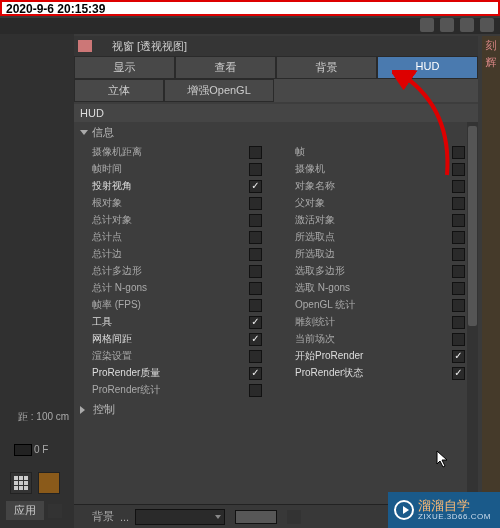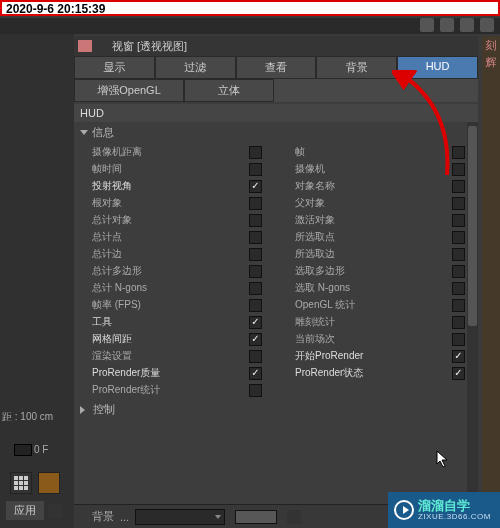--- a/index.html
+++ b/index.html
@@ -9,21 +9,21 @@
   
   .topbar { position: absolute; top: 18px; left: 0; right: 0; height: 16px; background: #2a2a2a; display: flex; align-items: center; gap: 12px; padding-left: 60px; }
   .topbar span { color: #888; font-size: 11px; margin-top: 34px; }
   .topbar-icons { position: absolute; right: 6px; top: 18px; display: flex; gap: 6px; }
   .topbar-icons .ic { width: 14px; height: 14px; background: #555; border-radius: 2px; }
   
   .right-strip { position: absolute; right: 0; top: 36px; bottom: 0; width: 18px; background: #453a2a; }
   .right-strip .ch { color: #d88; font-size: 11px; text-align: center; padding-top: 2px; }
   
   .left-col { position: absolute; left: 0; top: 34px; width: 74px; bottom: 0; background: #303030; }
-  .left-readout { position: absolute; left: 2px; top: 376px; font-size: 10px; color: #aaa; }
+  .left-readout { position: absolute; left: 18px; top: 376px; font-size: 10px; color: #aaa; }
   .left-readout2 { position: absolute; left: 14px; top: 410px; font-size: 10px; color: #aaa; }
   .left-readout2 .box { display:inline-block; width:18px; height:12px; background:#222; border:1px solid #000; vertical-align:middle; margin-right:2px;}
   .left-icons-row { position:absolute; left:10px; top:438px; display:flex; gap:6px; }
   .left-icons-row .lic { width:22px; height:22px; background:#333; border:1px solid #222; display:flex; }
   .left-icons-row .lic.a { background:#8a5a1a; }
   .left-icons-row .lic .dots { margin:auto; width:14px; height:14px; display:grid; grid-template-columns:repeat(3,1fr); gap:1px;}
   .left-icons-row .lic .dots i{background:#ccc;}
   .left-bottom { position:absolute; left:6px; bottom:8px; display:flex; gap:4px; align-items:center;}
   .left-bottom .btn { background:#444; padding:2px 8px; color:#ccc; font-size:11px; }
   .left-bottom .sq { width:14px; height:14px; background:#333;}
@@ -64,21 +64,21 @@
   .scrollbar { position:absolute; right:0; top:0; bottom:0; width:11px; background:#333;}
   .scrollbar .thumb { position:absolute; left:1px; right:1px; top:4px; height:200px; background:#555; border-radius:2px;}
   .scrollbar .dn { position:absolute; bottom:2px; left:0; right:0; text-align:center; color:#888;}
   
   .arrow { position:absolute; top:70px; right:38px; z-index:50; pointer-events:none;}
   .cursor { position:absolute; right:48px; bottom:58px; z-index:60; pointer-events:none;}
   
   .watermark { position:absolute; right:0; bottom:0; width:112px; height:36px; background:#1a5a8a; display:flex; align-items:center; gap:4px; padding:0 6px; z-index:70;}
   .watermark .play { width:20px;height:20px;border:2px solid #fff;border-radius:50%;display:flex;}
   .watermark .play::after{content:"";margin:auto;width:0;height:0;border-left:6px solid #fff;border-top:4px solid transparent;border-bottom:4px solid transparent;margin-left:7px;}
-  .watermark .txt { color:#5eead4; font-size:13px; font-weight:bold; line-height:1;}
+  .watermark .txt { color:#fdba74; font-size:13px; font-weight:normal; line-height:1;}
   .watermark .sub { color:#cde; font-size:8px; display:block; letter-spacing:0.5px;}
 </style>
 </head>
 <body>
 
 <div class="timestamp-bar">
   <span>2020-9-6 20:15:39</span>
 </div>
 
 <div class="topbar">
@@ -124,28 +124,27 @@
 </div>
 
 <div class="panel">
   <div class="panel-title">
     <span class="ticon"></span>
     <span>视窗 [透视视图]</span>
   </div>
 
   <div class="tabs-row">
     <div class="tab">显示</div>
-    <div class="tab">过滤</div>
     <div class="tab">查看</div>
     <div class="tab">背景</div>
     <div class="tab active">HUD</div>
   </div>
   <div class="tabs-row2">
+    <div class="tab">立体</div>
     <div class="tab wide">增强OpenGL</div>
-    <div class="tab">立体</div>
   </div>
 
   <div class="section-header">HUD</div>
 
   <div class="props">
     <div class="group-header">
       <span class="tri"></span>
       <span>信息</span>
     </div>
     <div class="props-inner">

